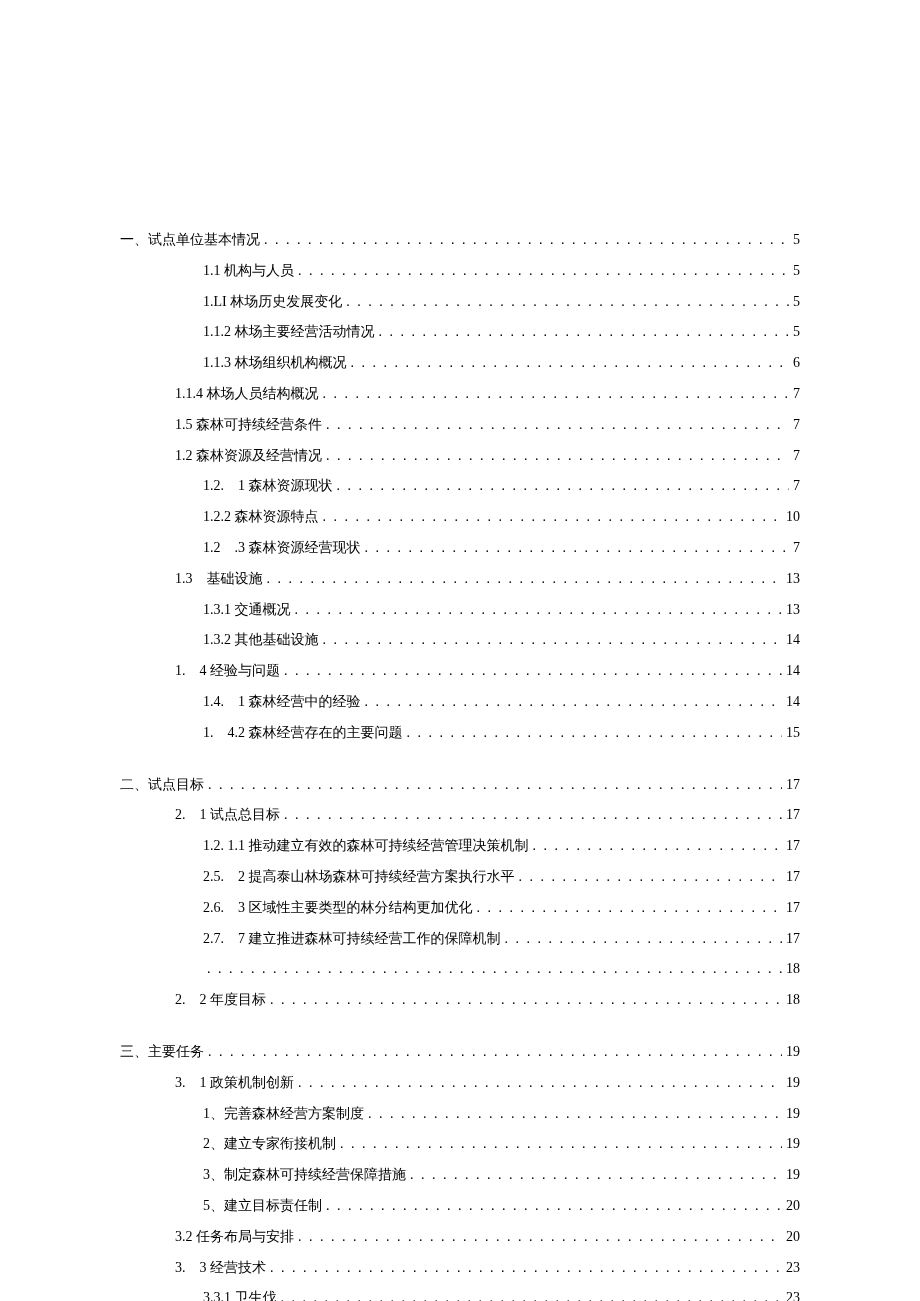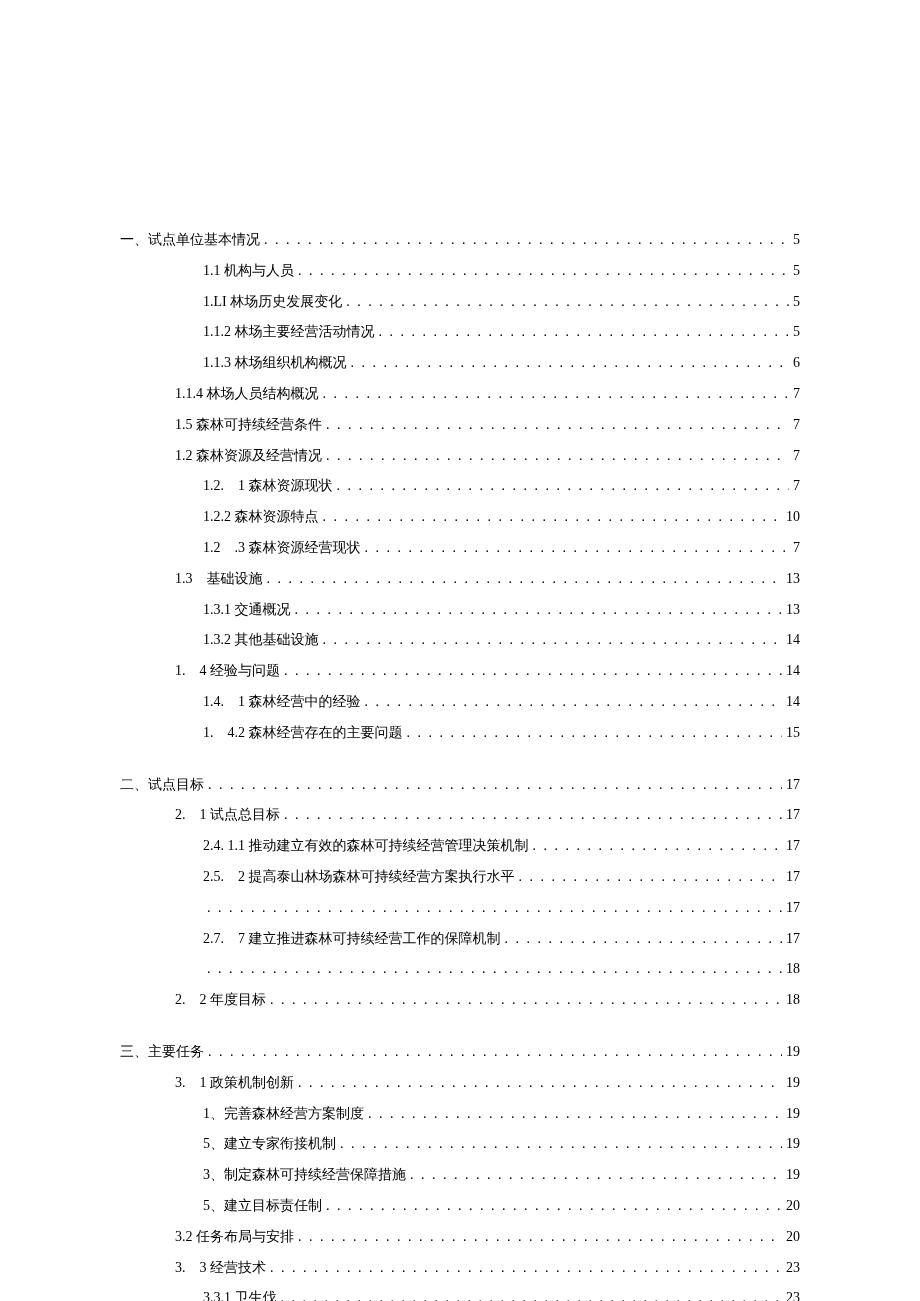--- a/index.html
+++ b/index.html
@@ -135,30 +135,31 @@
         <span class="label">二、试点目标</span>
         <span class="dots"></span>
         <span class="page-num">17</span>
       </div>
       <div class="toc-line indent-1">
         <span class="label">2.　1 试点总目标</span>
         <span class="dots"></span>
         <span class="page-num">17</span>
       </div>
       <div class="toc-line indent-2">
-        <span class="label">2.4. 1.1 推动建立有效的森林可持续经营管理决策机制</span>
+        <span class="label">1.2. 1.1 推动建立有效的森林可持续经营管理决策机制</span>
         <span class="dots"></span>
         <span class="page-num">17</span>
       </div>
       <div class="toc-line indent-2">
         <span class="label">2.5.　2 提高泰山林场森林可持续经营方案执行水平</span>
         <span class="dots"></span>
         <span class="page-num">17</span>
       </div>
       <div class="toc-line indent-2">
+        <span class="label">2.6.　3 区域性主要类型的林分结构更加优化</span>
         <span class="dots"></span>
         <span class="page-num">17</span>
       </div>
       <div class="toc-line indent-2">
         <span class="label">2.7.　7 建立推进森林可持续经营工作的保障机制</span>
         <span class="dots"></span>
         <span class="page-num">17</span>
       </div>
       <div class="toc-line indent-2">
         <span class="dots"></span>
@@ -178,21 +179,21 @@
         <span class="label">3.　1 政策机制创新</span>
         <span class="dots"></span>
         <span class="page-num">19</span>
       </div>
       <div class="toc-line indent-2">
         <span class="label">1、完善森林经营方案制度</span>
         <span class="dots"></span>
         <span class="page-num">19</span>
       </div>
       <div class="toc-line indent-2">
-        <span class="label">5、建立专家衔接机制</span>
+        <span class="label">2、建立专家衔接机制</span>
         <span class="dots"></span>
         <span class="page-num">19</span>
       </div>
       <div class="toc-line indent-2">
         <span class="label">3、制定森林可持续经营保障措施</span>
         <span class="dots"></span>
         <span class="page-num">19</span>
       </div>
       <div class="toc-line indent-2">
         <span class="label">5、建立目标责任制</span>

